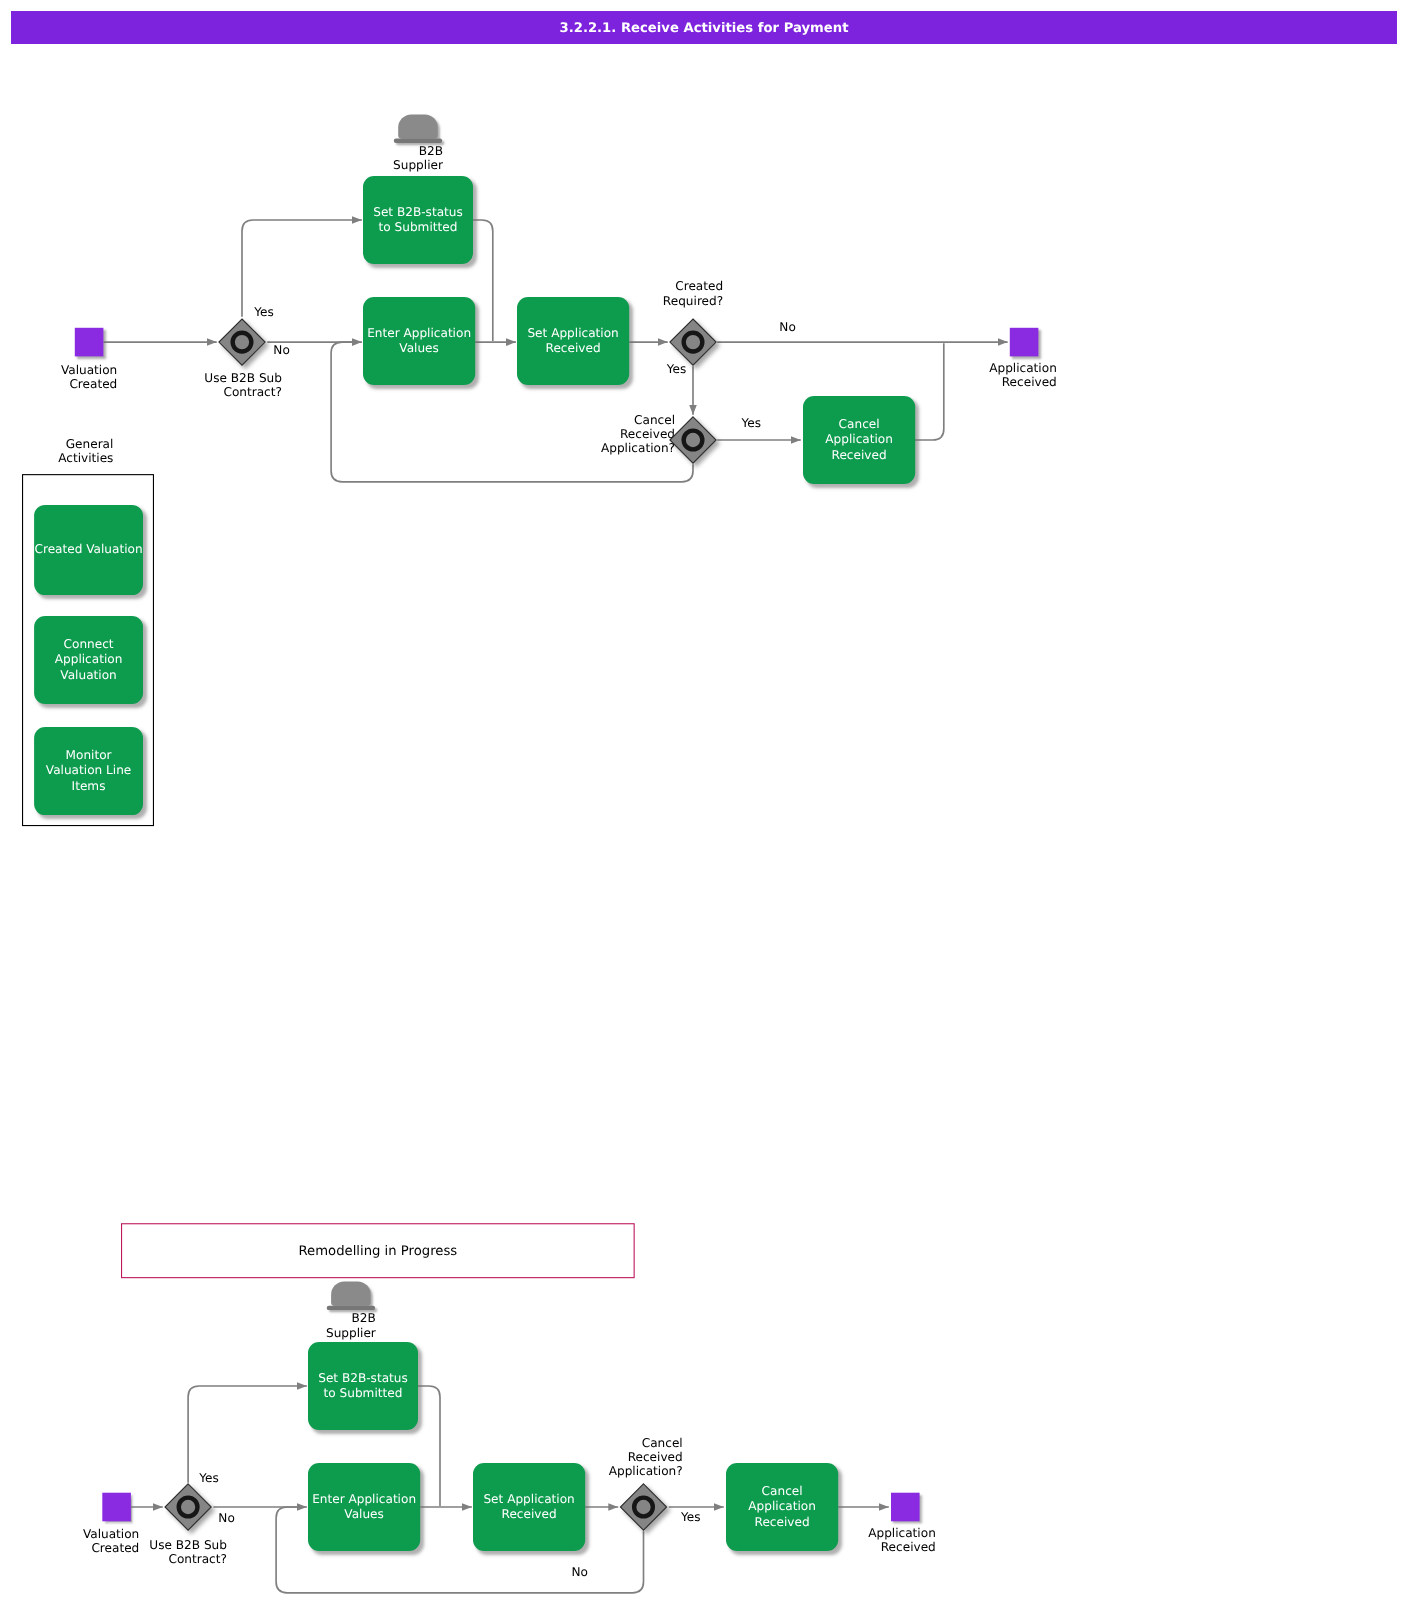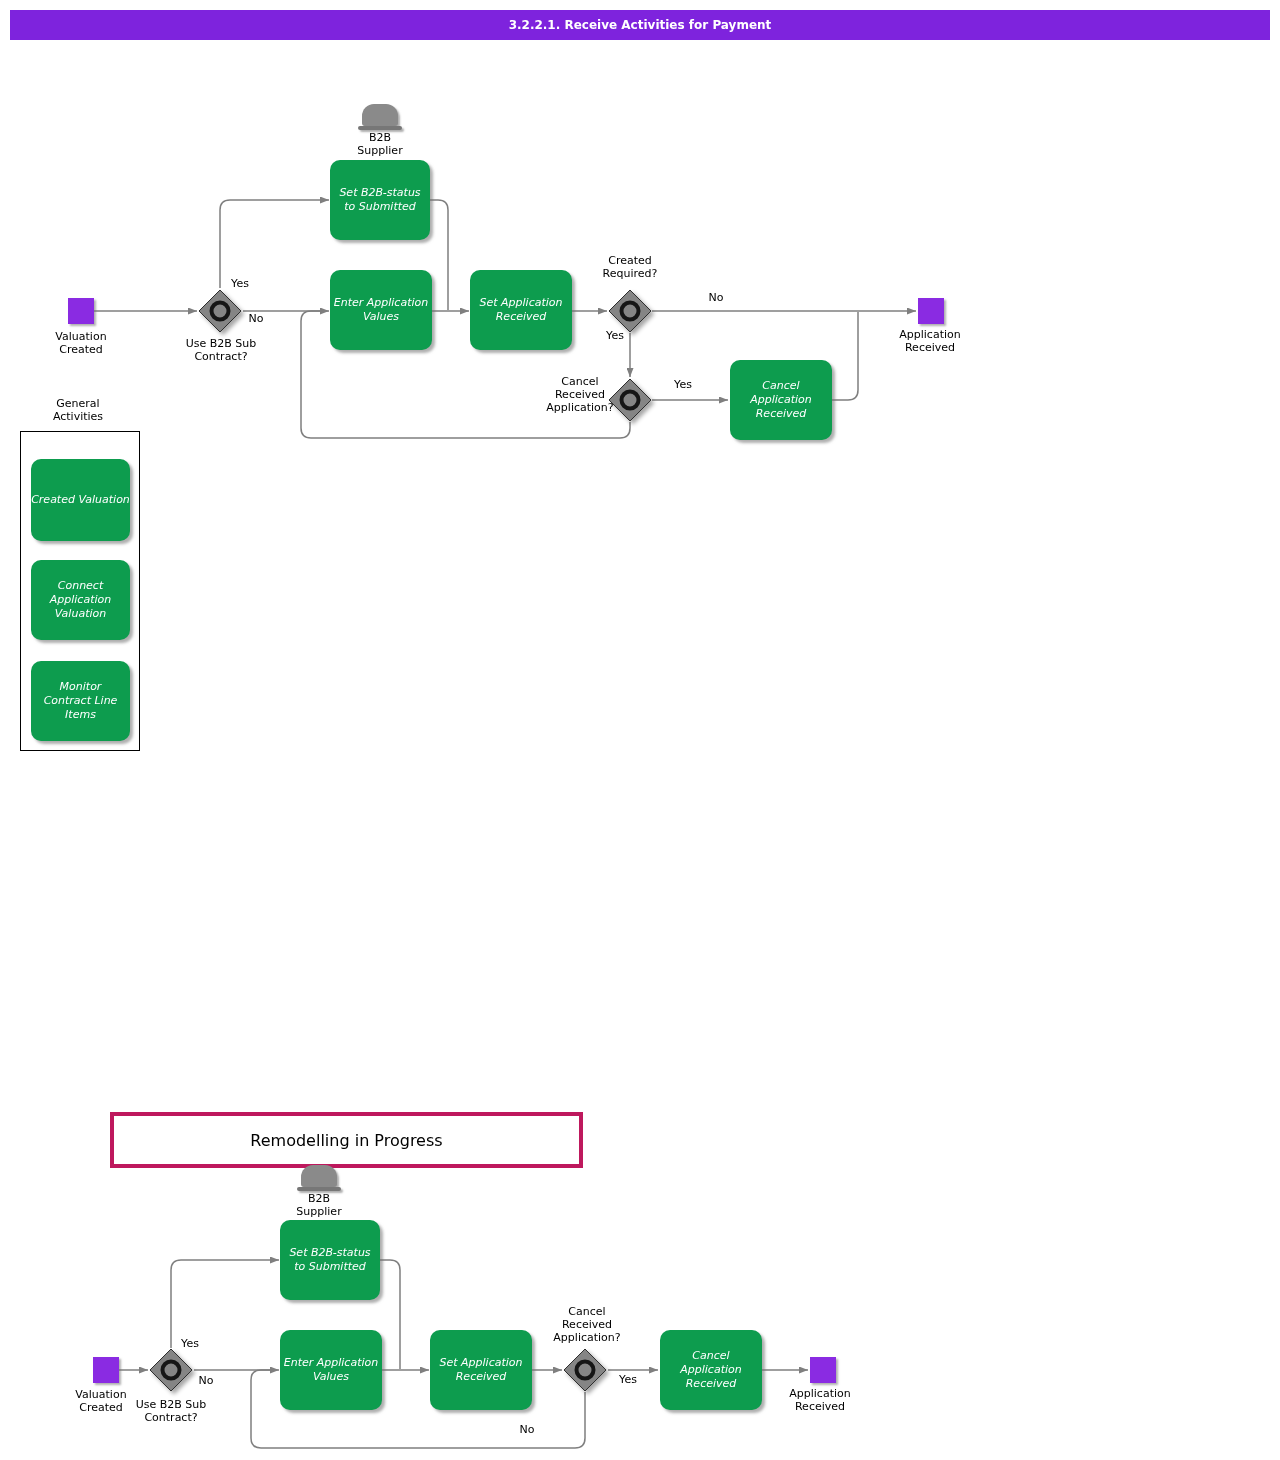--- a/index.html
+++ b/index.html
@@ -12,35 +12,35 @@
   #stage svg.wires{position:absolute;left:0;top:0;pointer-events:none;z-index:1;}
   .titlebar{
     position:absolute;left:10px;top:10px;width:1260px;height:30px;
     background:var(--header);color:#fff;font-size:12px;font-weight:bold;
     display:flex;align-items:center;justify-content:center;z-index:3;
   }
   .activity{
     position:absolute;background:var(--green);color:#fff;border-radius:10px;
     display:flex;align-items:center;justify-content:center;text-align:center;
     font-size:11px;line-height:14px;white-space:pre-line;
-    box-shadow:3px 3px 3px rgba(110,110,110,0.55);z-index:2;cursor:pointer;font-style:italic;
+    box-shadow:3px 3px 3px rgba(110,110,110,0.55);z-index:2;cursor:pointer;
   }
   .event{
     position:absolute;width:26px;height:26px;background:var(--purple);
     box-shadow:2px 2px 2px rgba(110,110,110,0.55);z-index:2;
   }
   .lbl{
     position:absolute;font-size:11px;line-height:13px;color:var(--ink);
-    text-align:center;white-space:pre-line;transform:translateX(-50%);z-index:2;
+    text-align:right;white-space:pre-line;transform:translateX(-50%);z-index:2;
   }
   .decision{position:absolute;z-index:2;filter:drop-shadow(3px 3px 2px rgba(0,0,0,0.35));}
   .panel{position:absolute;border:1px solid #000;background:#fff;z-index:1;}
   .note{
-    position:absolute;border:4px solid #be185d;background:#fff;z-index:2;
-    display:flex;align-items:center;justify-content:center;font-size:16px;color:#000;
+    position:absolute;border:1px solid #be185d;background:#fff;z-index:2;
+    display:flex;align-items:center;justify-content:center;font-size:12px;color:#000;
   }
   .hat{position:absolute;z-index:2;}
   .hat .dome{position:absolute;left:7px;top:2px;width:36px;height:22px;background:#8a8a8a;
     border-radius:12px 12px 3px 3px;box-shadow:2px 2px 2px rgba(120,120,120,0.6);}
   .hat .brim{position:absolute;left:3px;top:24px;width:44px;height:4px;background:#777;
     border-radius:2px;box-shadow:2px 2px 2px rgba(120,120,120,0.6);}
 </style>
 </head>
 <body>
 
@@ -134,21 +134,21 @@
 Received</div>
 
   <div class="lbl" style="left:78px;top:397px">General
 Activities</div>
   <div class="panel" style="left:20px;top:431px;width:118px;height:318px"></div>
   <div class="activity" style="left:31px;top:459px;width:99px;height:82px">Created Valuation</div>
   <div class="activity" style="left:31px;top:560px;width:99px;height:80px">Connect
 Application
 Valuation</div>
   <div class="activity" style="left:31px;top:661px;width:99px;height:80px">Monitor
-Contract Line
+Valuation Line
 Items</div>
 
   <div class="note" style="left:110px;top:1112px;width:465px;height:48px">Remodelling in Progress</div>
 
   <div class="event" style="left:93px;top:1357px"></div>
   <div class="lbl" style="left:101px;top:1388px">Valuation
 Created</div>
 
   <svg class="decision" style="left:147px;top:1346px" width="48" height="48">
     <polygon points="24,3 45,24 24,45 3,24" style="fill:var(--gray);stroke:#2e2e2e;stroke-width:1"></polygon>

